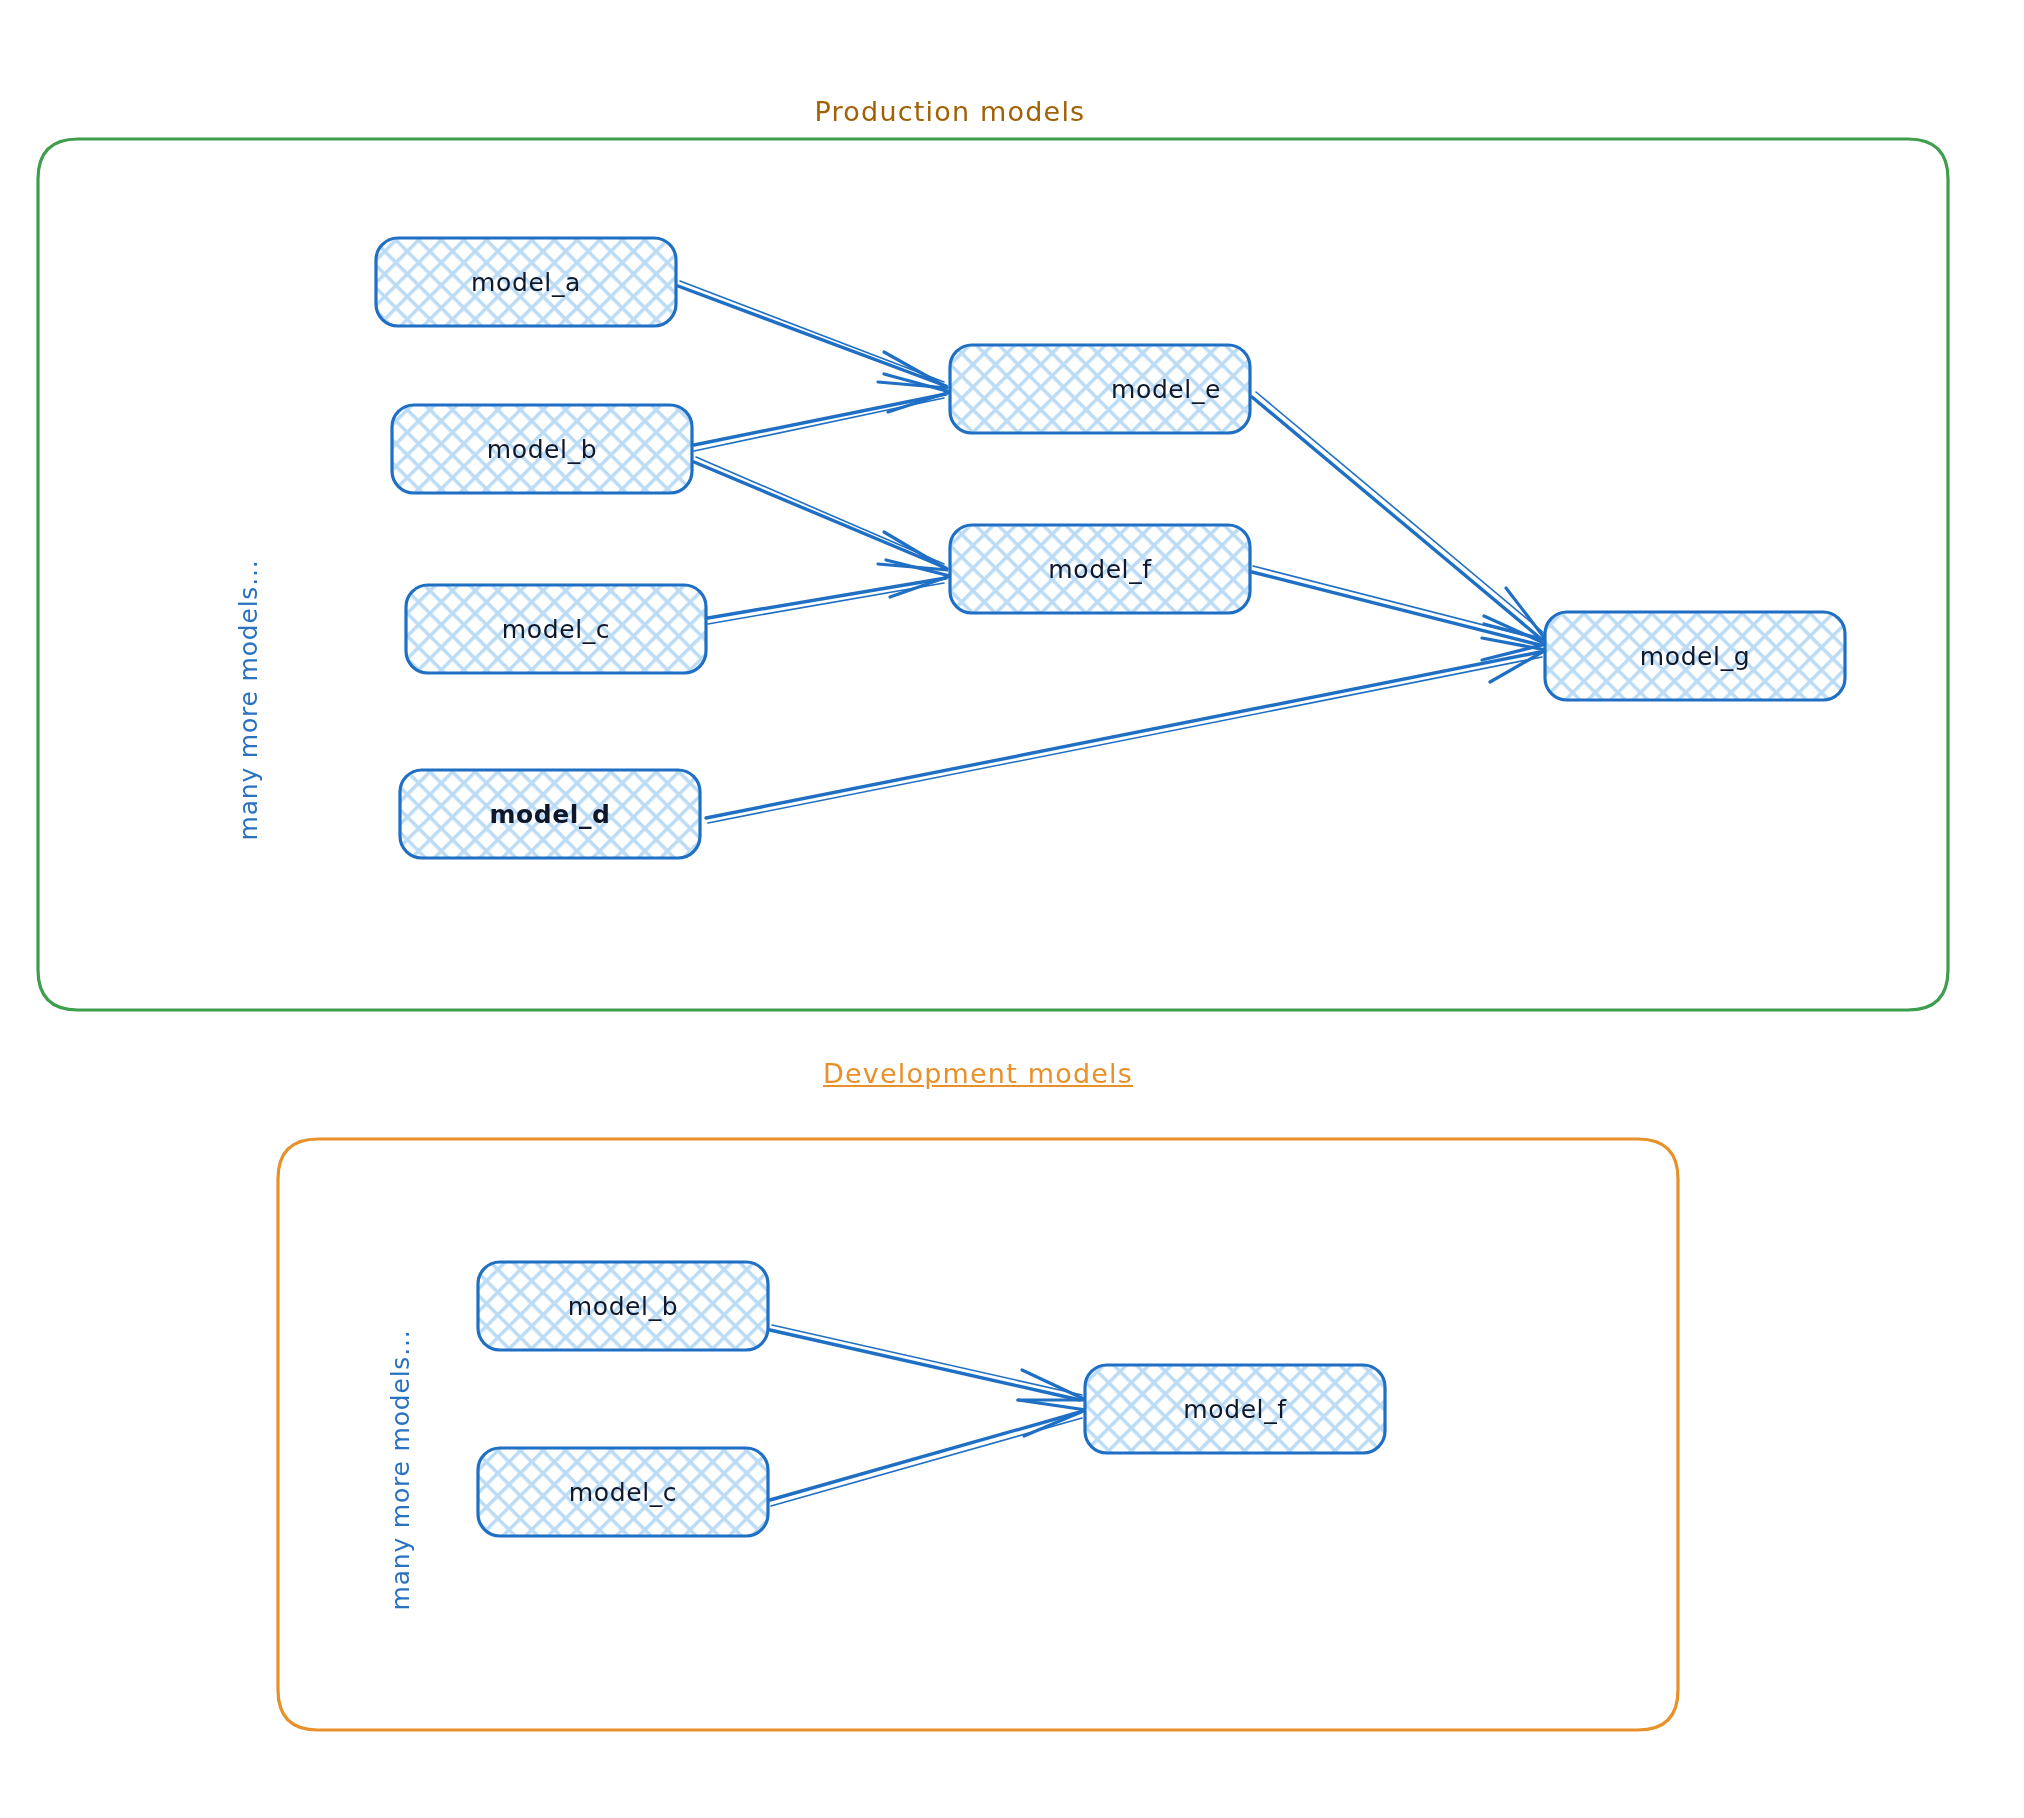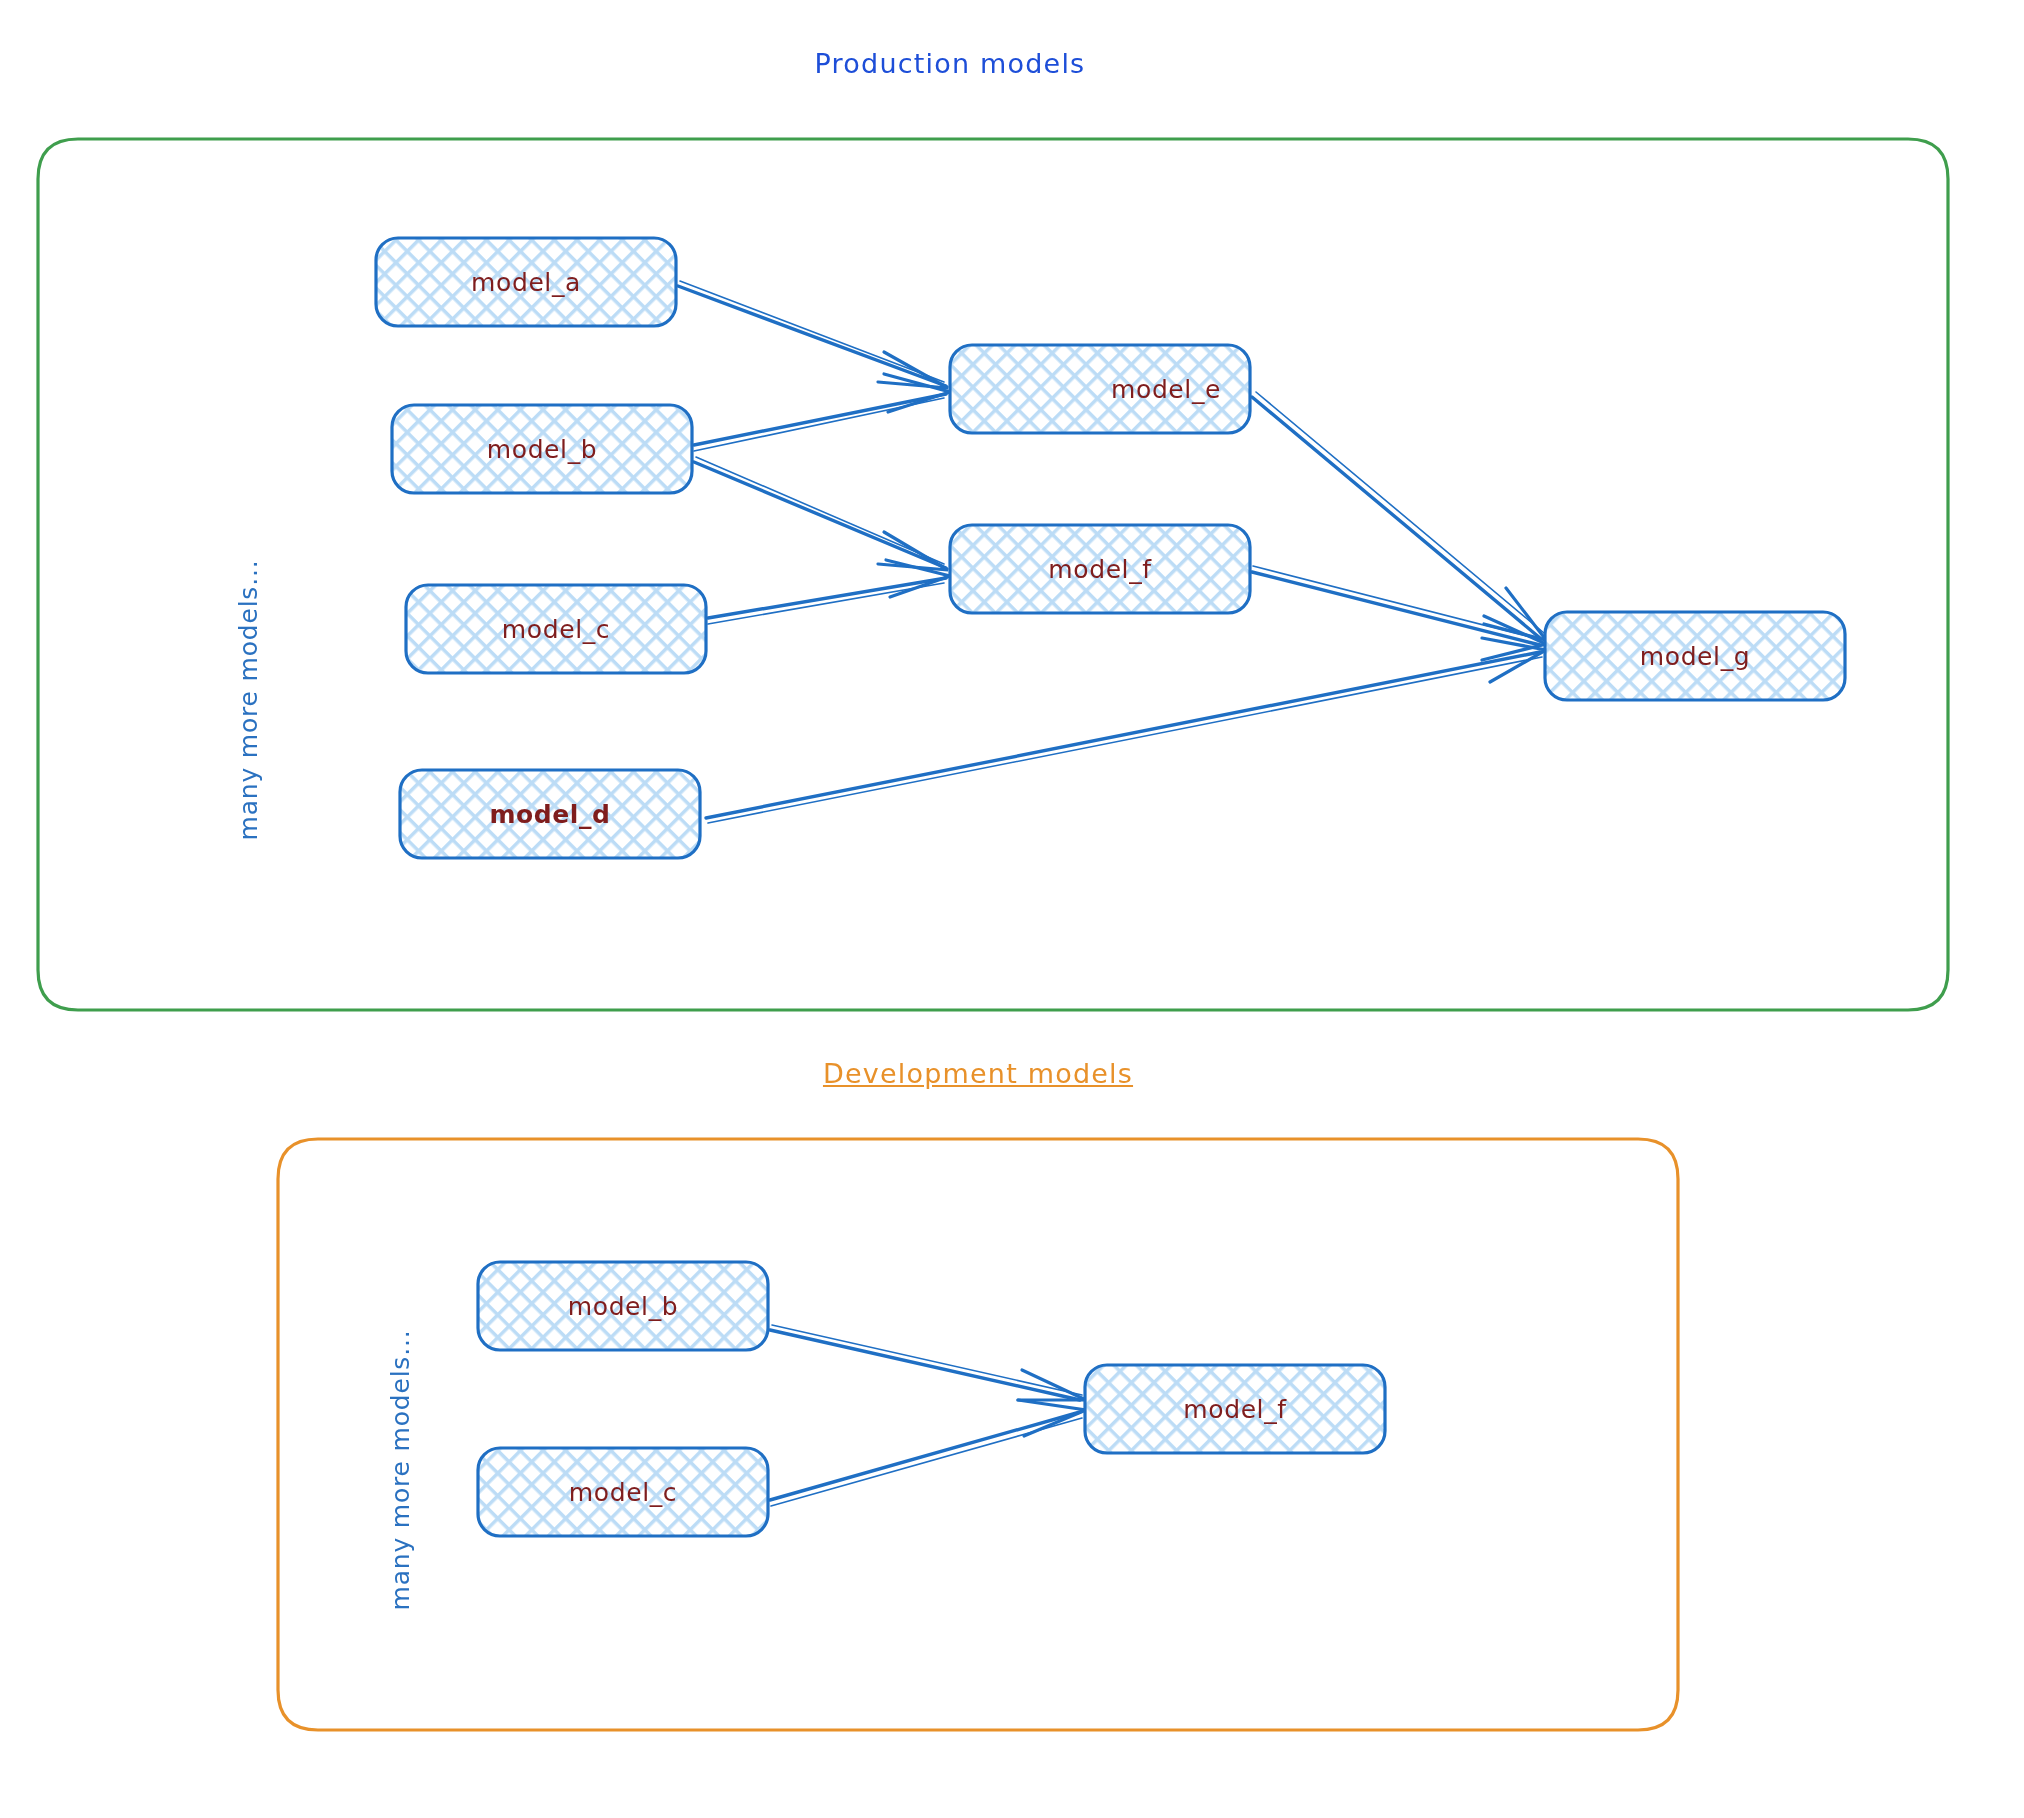--- a/index.html
+++ b/index.html
@@ -22,28 +22,28 @@
     height: 1818px;
   }
   .grp-title {
     position: absolute;
     font-family: "DejaVu Sans", sans-serif;
     font-size: 27px;
     letter-spacing: 1.2px;
     white-space: nowrap;
     transform: translateX(-50%);
   }
-  #prod-title { color: #1d4ed8; }
+  #prod-title { color: #a16207; margin-top: 48px; }
   #dev-title  { color: #e8912a; text-decoration: underline; }
 
   .node-label {
     position: absolute;
     font-family: "DejaVu Sans", sans-serif;
     font-size: 25px;
-    color: #7f1d1d;
+    color: #0f172a;
     letter-spacing: 0.6px;
     white-space: nowrap;
     transform: translate(-50%, -50%);
     pointer-events: none;
   }
   .side-label {
     position: absolute;
     font-family: "DejaVu Sans", sans-serif;
     font-size: 25px;
     color: #2a71c0;

